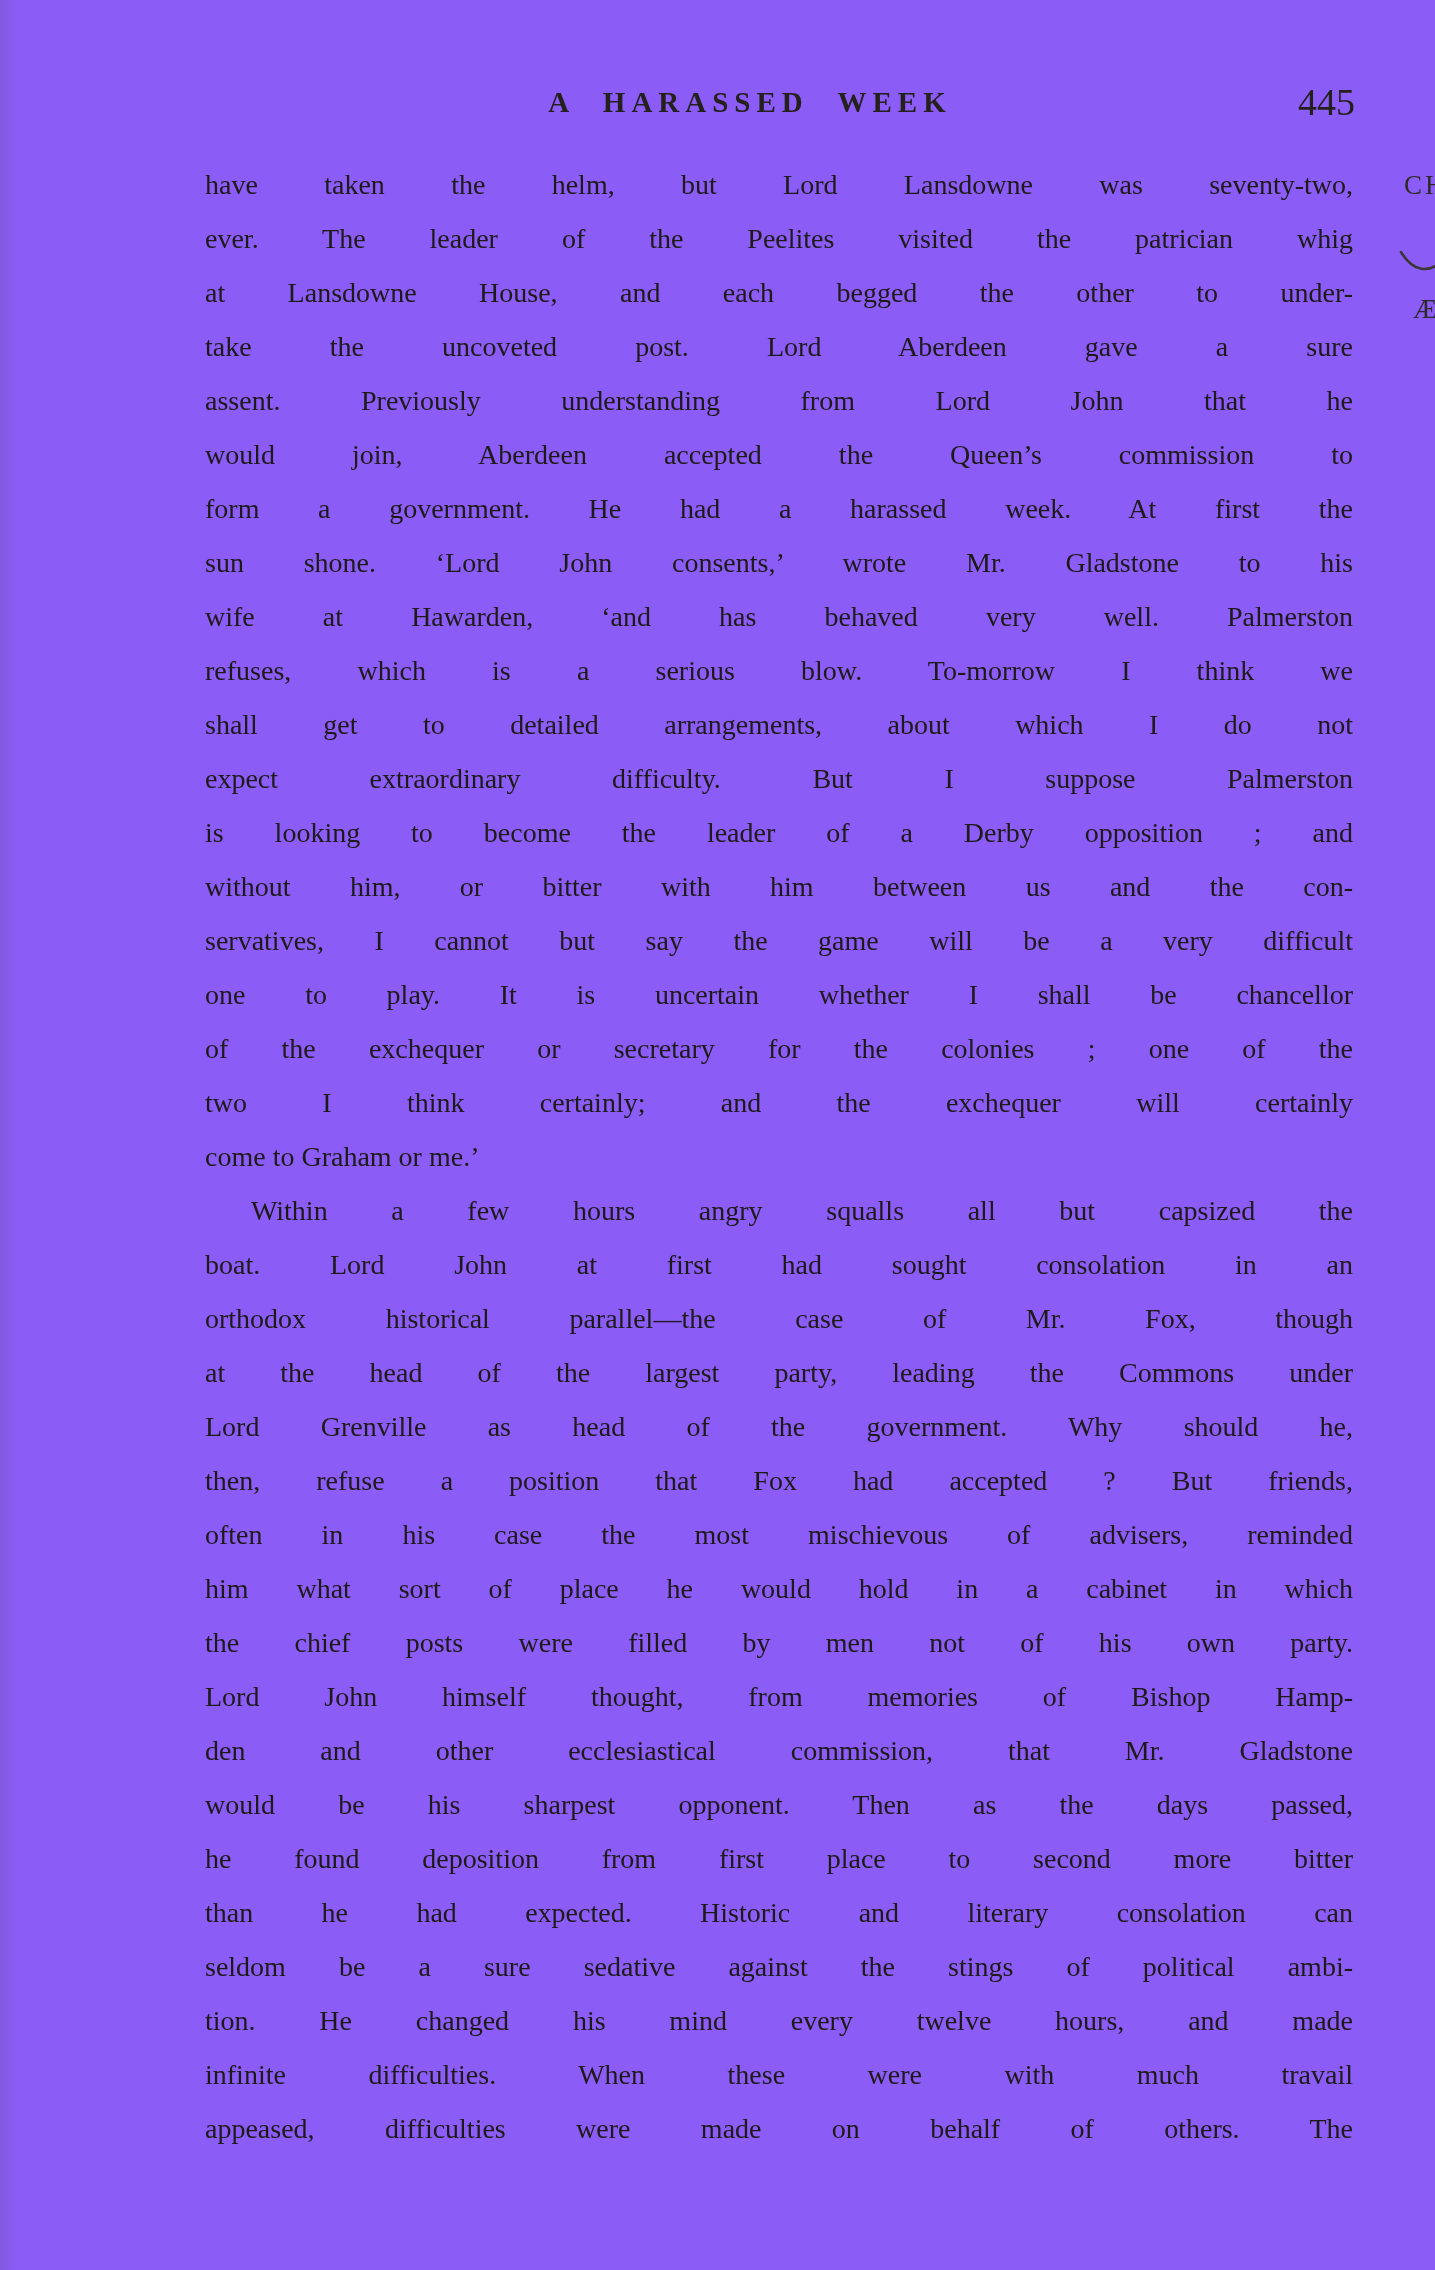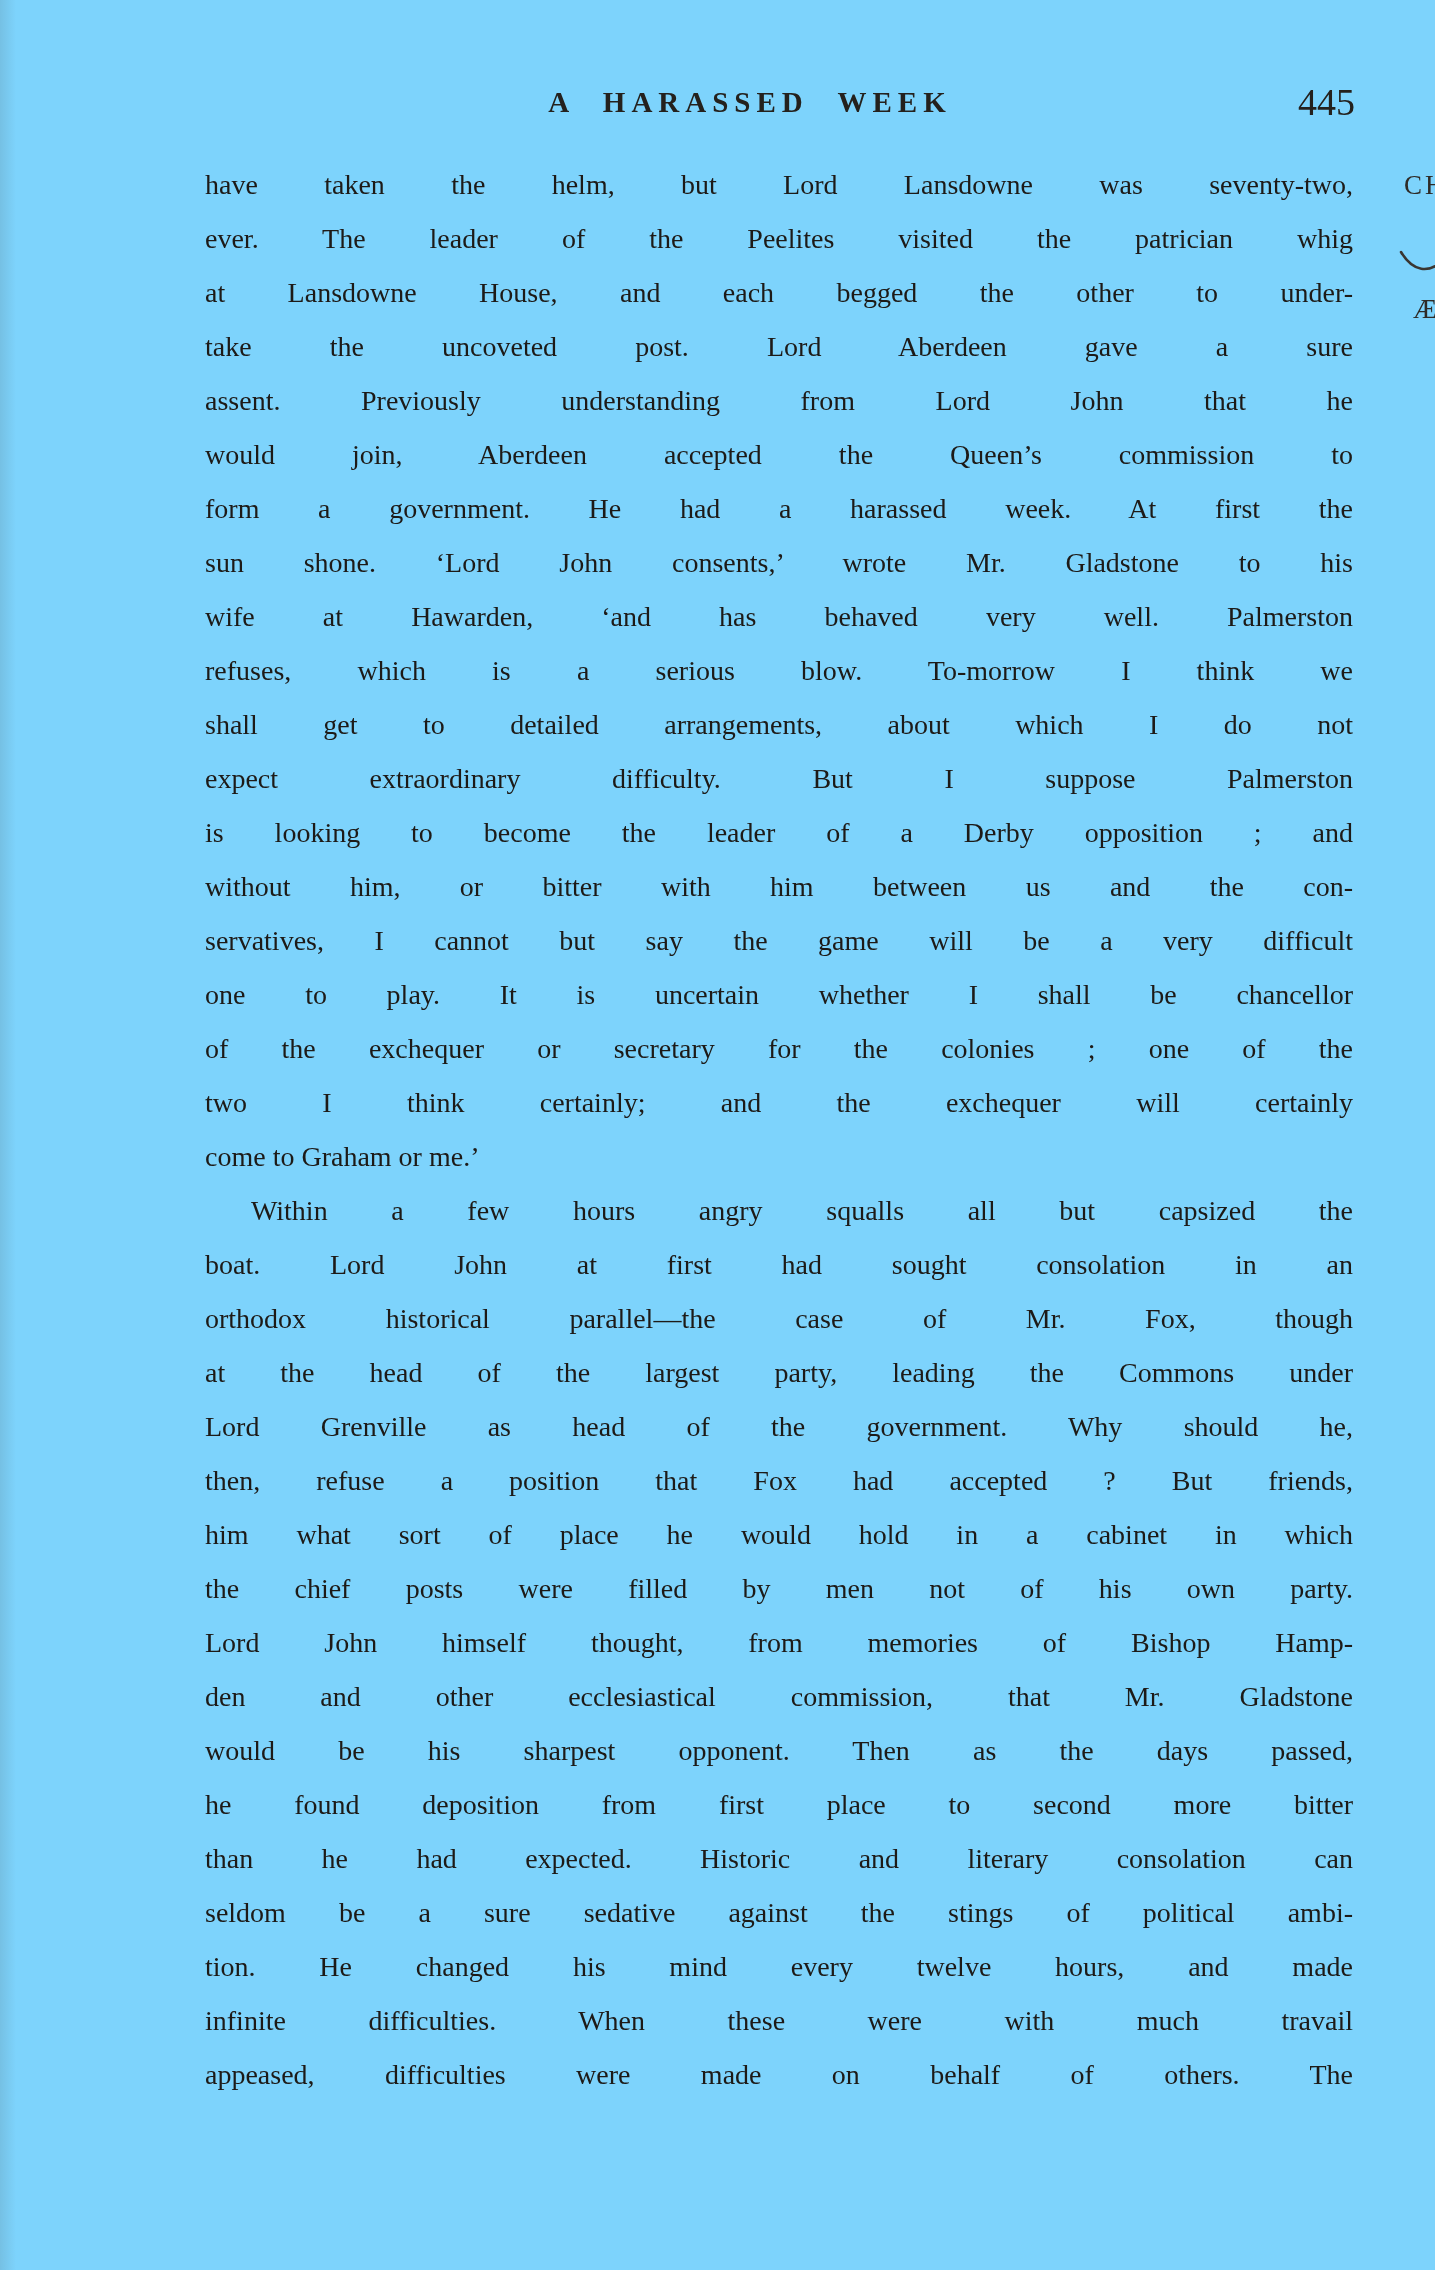--- a/index.html
+++ b/index.html
@@ -4,21 +4,21 @@
 <style>
   html, body {
     margin: 0;
     padding: 0;
     background: #e8e6e1;
   }
   .page {
     position: relative;
     width: 1435px;
     height: 2270px;
-    background: #7dd3fc;
+    background: #8b5cf6;
     font-family: "Liberation Serif", serif;
     color: #1d1a17;
     overflow: hidden;
     margin: 0 auto;
   }
   .edge-shadow-left {
     position: absolute;
     left: 0; top: 0;
     width: 16px; height: 100%;
     background: linear-gradient(90deg, rgba(60,55,50,0.12), rgba(60,55,50,0));
@@ -117,20 +117,21 @@
         <div class="line">two I think certainly; and the exchequer will certainly</div>
         <div class="line endline">come to Graham or me.’</div>
       </div>
       <div class="para indent">
         <div class="line">Within a few hours angry squalls all but capsized the</div>
         <div class="line">boat.  Lord John at first had sought consolation in an</div>
         <div class="line">orthodox historical parallel—the case of Mr. Fox, though</div>
         <div class="line">at the head of the largest party, leading the Commons under</div>
         <div class="line">Lord Grenville as head of the government.  Why should he,</div>
         <div class="line">then, refuse a position that Fox had accepted ?  But friends,</div>
+        <div class="line">often in his case the most mischievous of advisers, reminded</div>
         <div class="line">him what sort of place he would hold in a cabinet in which</div>
         <div class="line">the chief posts were filled by men not of his own party.</div>
         <div class="line">Lord John himself thought, from memories of Bishop Hamp-</div>
         <div class="line">den and other ecclesiastical commission, that Mr. Gladstone</div>
         <div class="line">would be his sharpest opponent.  Then as the days passed,</div>
         <div class="line">he found deposition from first place to second more bitter</div>
         <div class="line">than he had expected.  Historic and literary consolation can</div>
         <div class="line">seldom be a sure sedative against the stings of political ambi-</div>
         <div class="line">tion.  He changed his mind every twelve hours, and made</div>
         <div class="line">infinite difficulties.  When these were with much travail</div>

